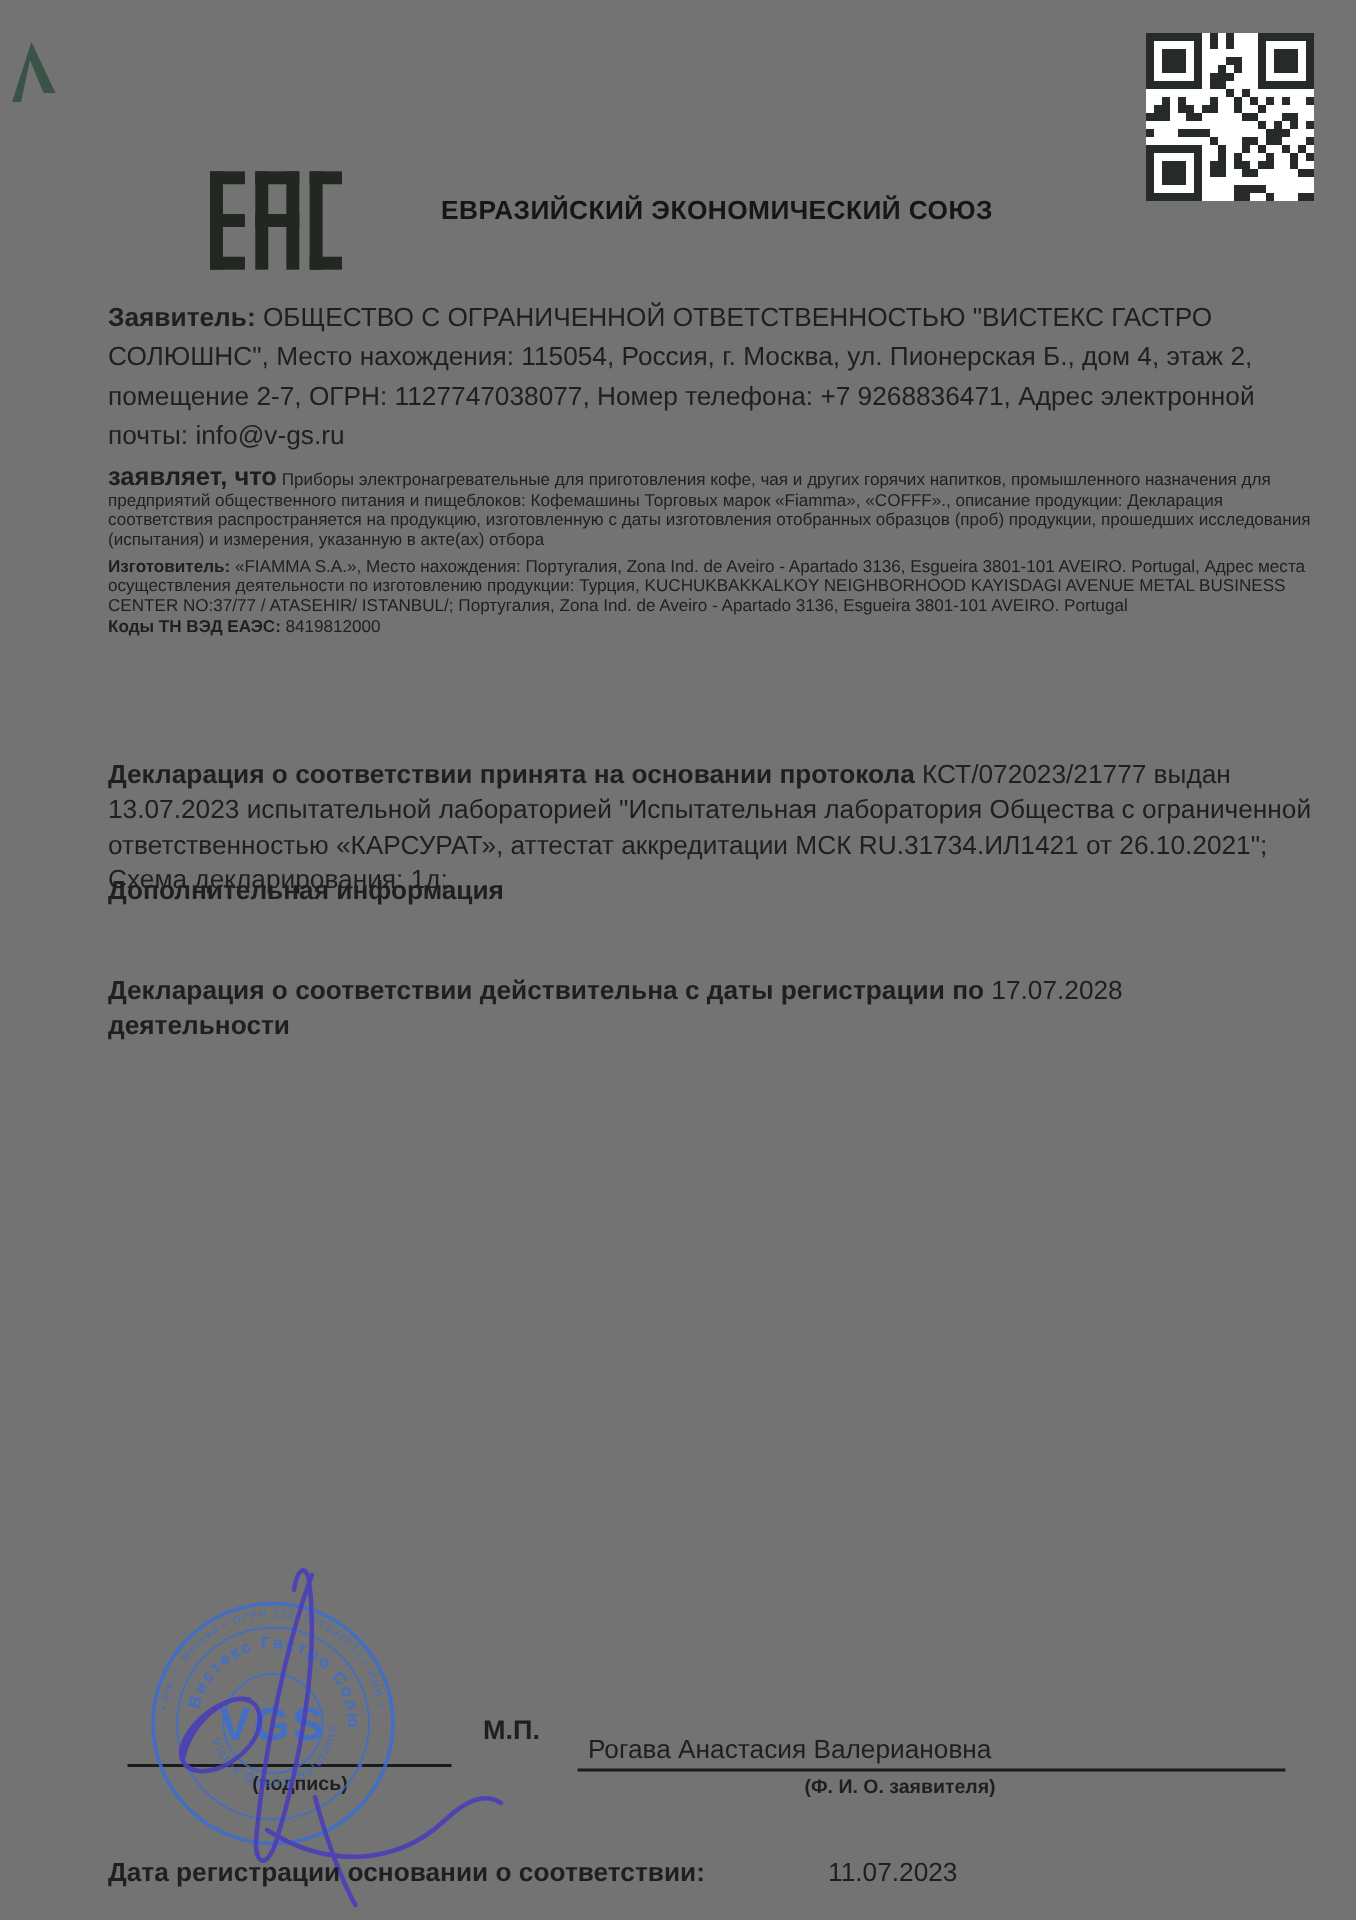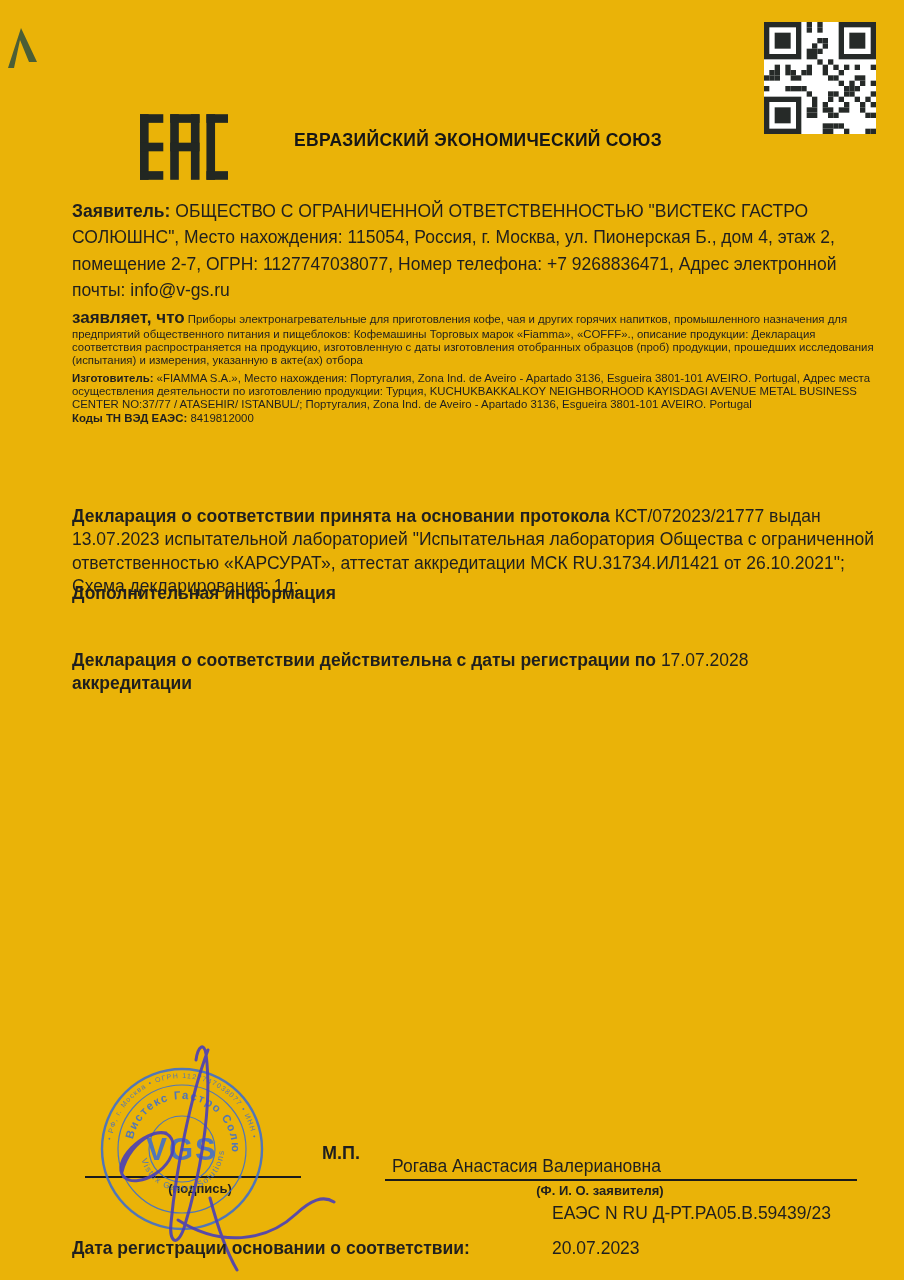--- a/index.html
+++ b/index.html
@@ -1,17 +1,17 @@
 <!DOCTYPE html>
 <html><head>
 <meta charset="utf-8">
 <style>
   html,body{margin:0;padding:0;background:#ffffff;}
   #page{
-    position:relative;width:904px;height:1280px;background:#eab308;overflow:hidden;
+    position:relative;width:904px;height:1280px;background:#737373;overflow:hidden;
     font-family:"Liberation Sans", sans-serif;color:#1f1f1f;
   }
   .abs{position:absolute;}
   .b{font-weight:bold;}
   .center{text-align:center;}
   .title{font-size:17.5px;font-weight:bold;letter-spacing:.3px;color:#161616;}
   .body-text{font-size:17.5px;line-height:1.5;}
   .tight{line-height:1.33;}
   .small{font-size:11.4px;line-height:1.16;}
   .caption{font-size:13px;font-weight:bold;}
@@ -165,21 +165,21 @@
   </div>
 
 
   <div class="abs body-text tight" style="left:72px;top:505px;width:812px;">
     <b>Декларация о соответствии принята на основании протокола</b><span> КСТ/072023/21777 выдан 13.07.2023  испытательной лабораторией "Испытательная лаборатория Общества с ограниченной ответственностью «КАРСУРАТ», аттестат аккредитации МСК RU.31734.ИЛ1421 от 26.10.2021"; Схема декларирования: 1д;</span>
   </div>
 
   <div class="abs body-text b" style="left:72px;top:580px;width:812px;">Дополнительная информация</div>
 
   <div class="abs body-text tight" style="left:72px;top:649px;width:760px;">
-    <b>Декларация о соответствии действительна с даты регистрации по </b><span>17.07.2028</span><b> аккредитации</b>
+    <b>Декларация о соответствии действительна с даты регистрации по </b><span>17.07.2028</span><b> деятельности</b>
   </div>
 
   <div class="abs hr" style="left:85px;top:1176px;width:216px;"></div>
   <div class="abs caption center" style="left:120px;top:1181px;width:160px;">(подпись)</div>
 
   <svg class="abs" style="left:76px;top:1040px;" width="212" height="218" viewBox="-106 -109 212 218" opacity="0.88">
     <defs>
       <path id="outerArc" d="M -71,0 A 71,71 0 1 1 71,0 A 71,71 0 1 1 -71,0"></path>
       <path id="topArc" d="M -50,0 A 50,50 0 0 1 50,0"></path>
       <path id="bottomArc" d="M -42,0 A 42,42 0 0 0 42,0"></path>
@@ -211,17 +211,16 @@
       <path d="M 150,178 C 159,212 170,238 177,250"></path>
     </g>
   </svg>
 
   <div class="abs b" style="left:322px;top:1143px;font-size:18px;">М.П.</div>
 
   <div class="abs body-text" style="left:392px;top:1153px;">Рогава Анастасия Валериановна</div>
   <div class="abs hr" style="left:385px;top:1179px;width:472px;"></div>
   <div class="abs caption center" style="left:450px;top:1183px;width:300px;">(Ф. И. О. заявителя)</div>
 
-  <div class="abs body-text" style="left:552px;top:1200px;">ЕАЭС N RU Д-РТ.РА05.В.59439/23</div>
   <div class="abs body-text b" style="left:72px;top:1235px;">Дата регистрации основании о соответствии:</div>
-  <div class="abs body-text" style="left:552px;top:1235px;">20.07.2023</div>
+  <div class="abs body-text" style="left:552px;top:1235px;">11.07.2023</div>
 
 </div>
 
 </body></html>

